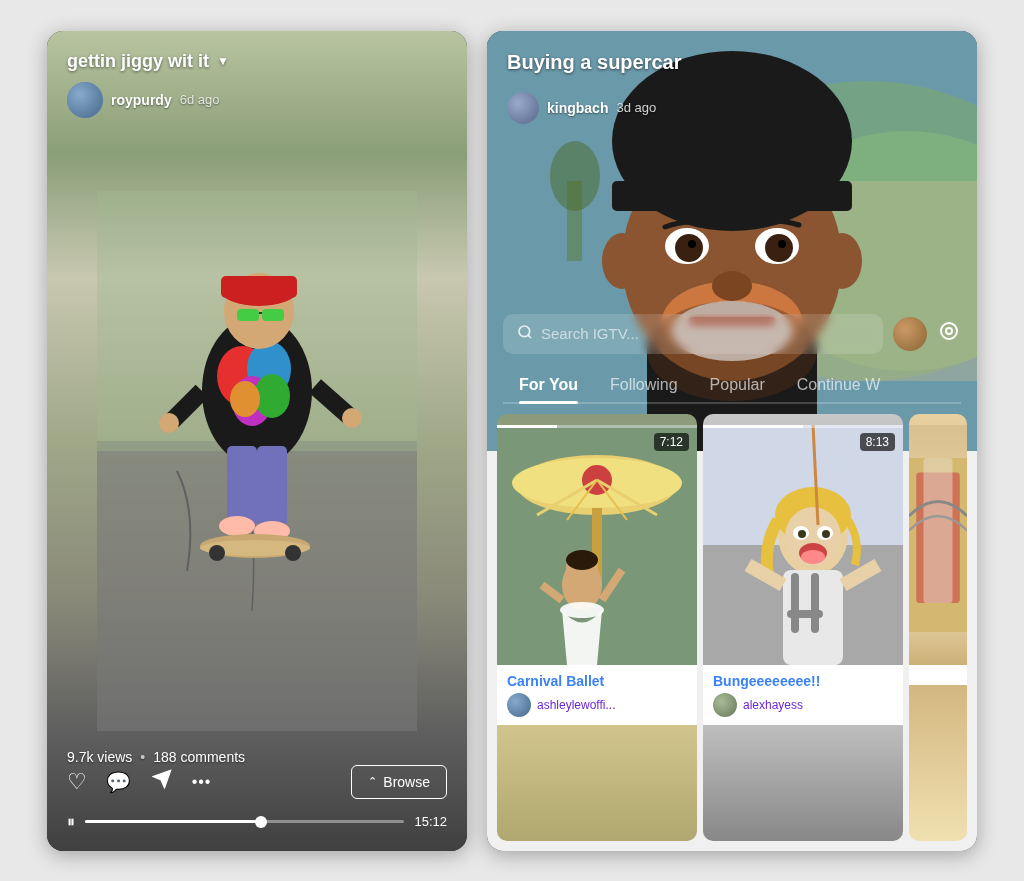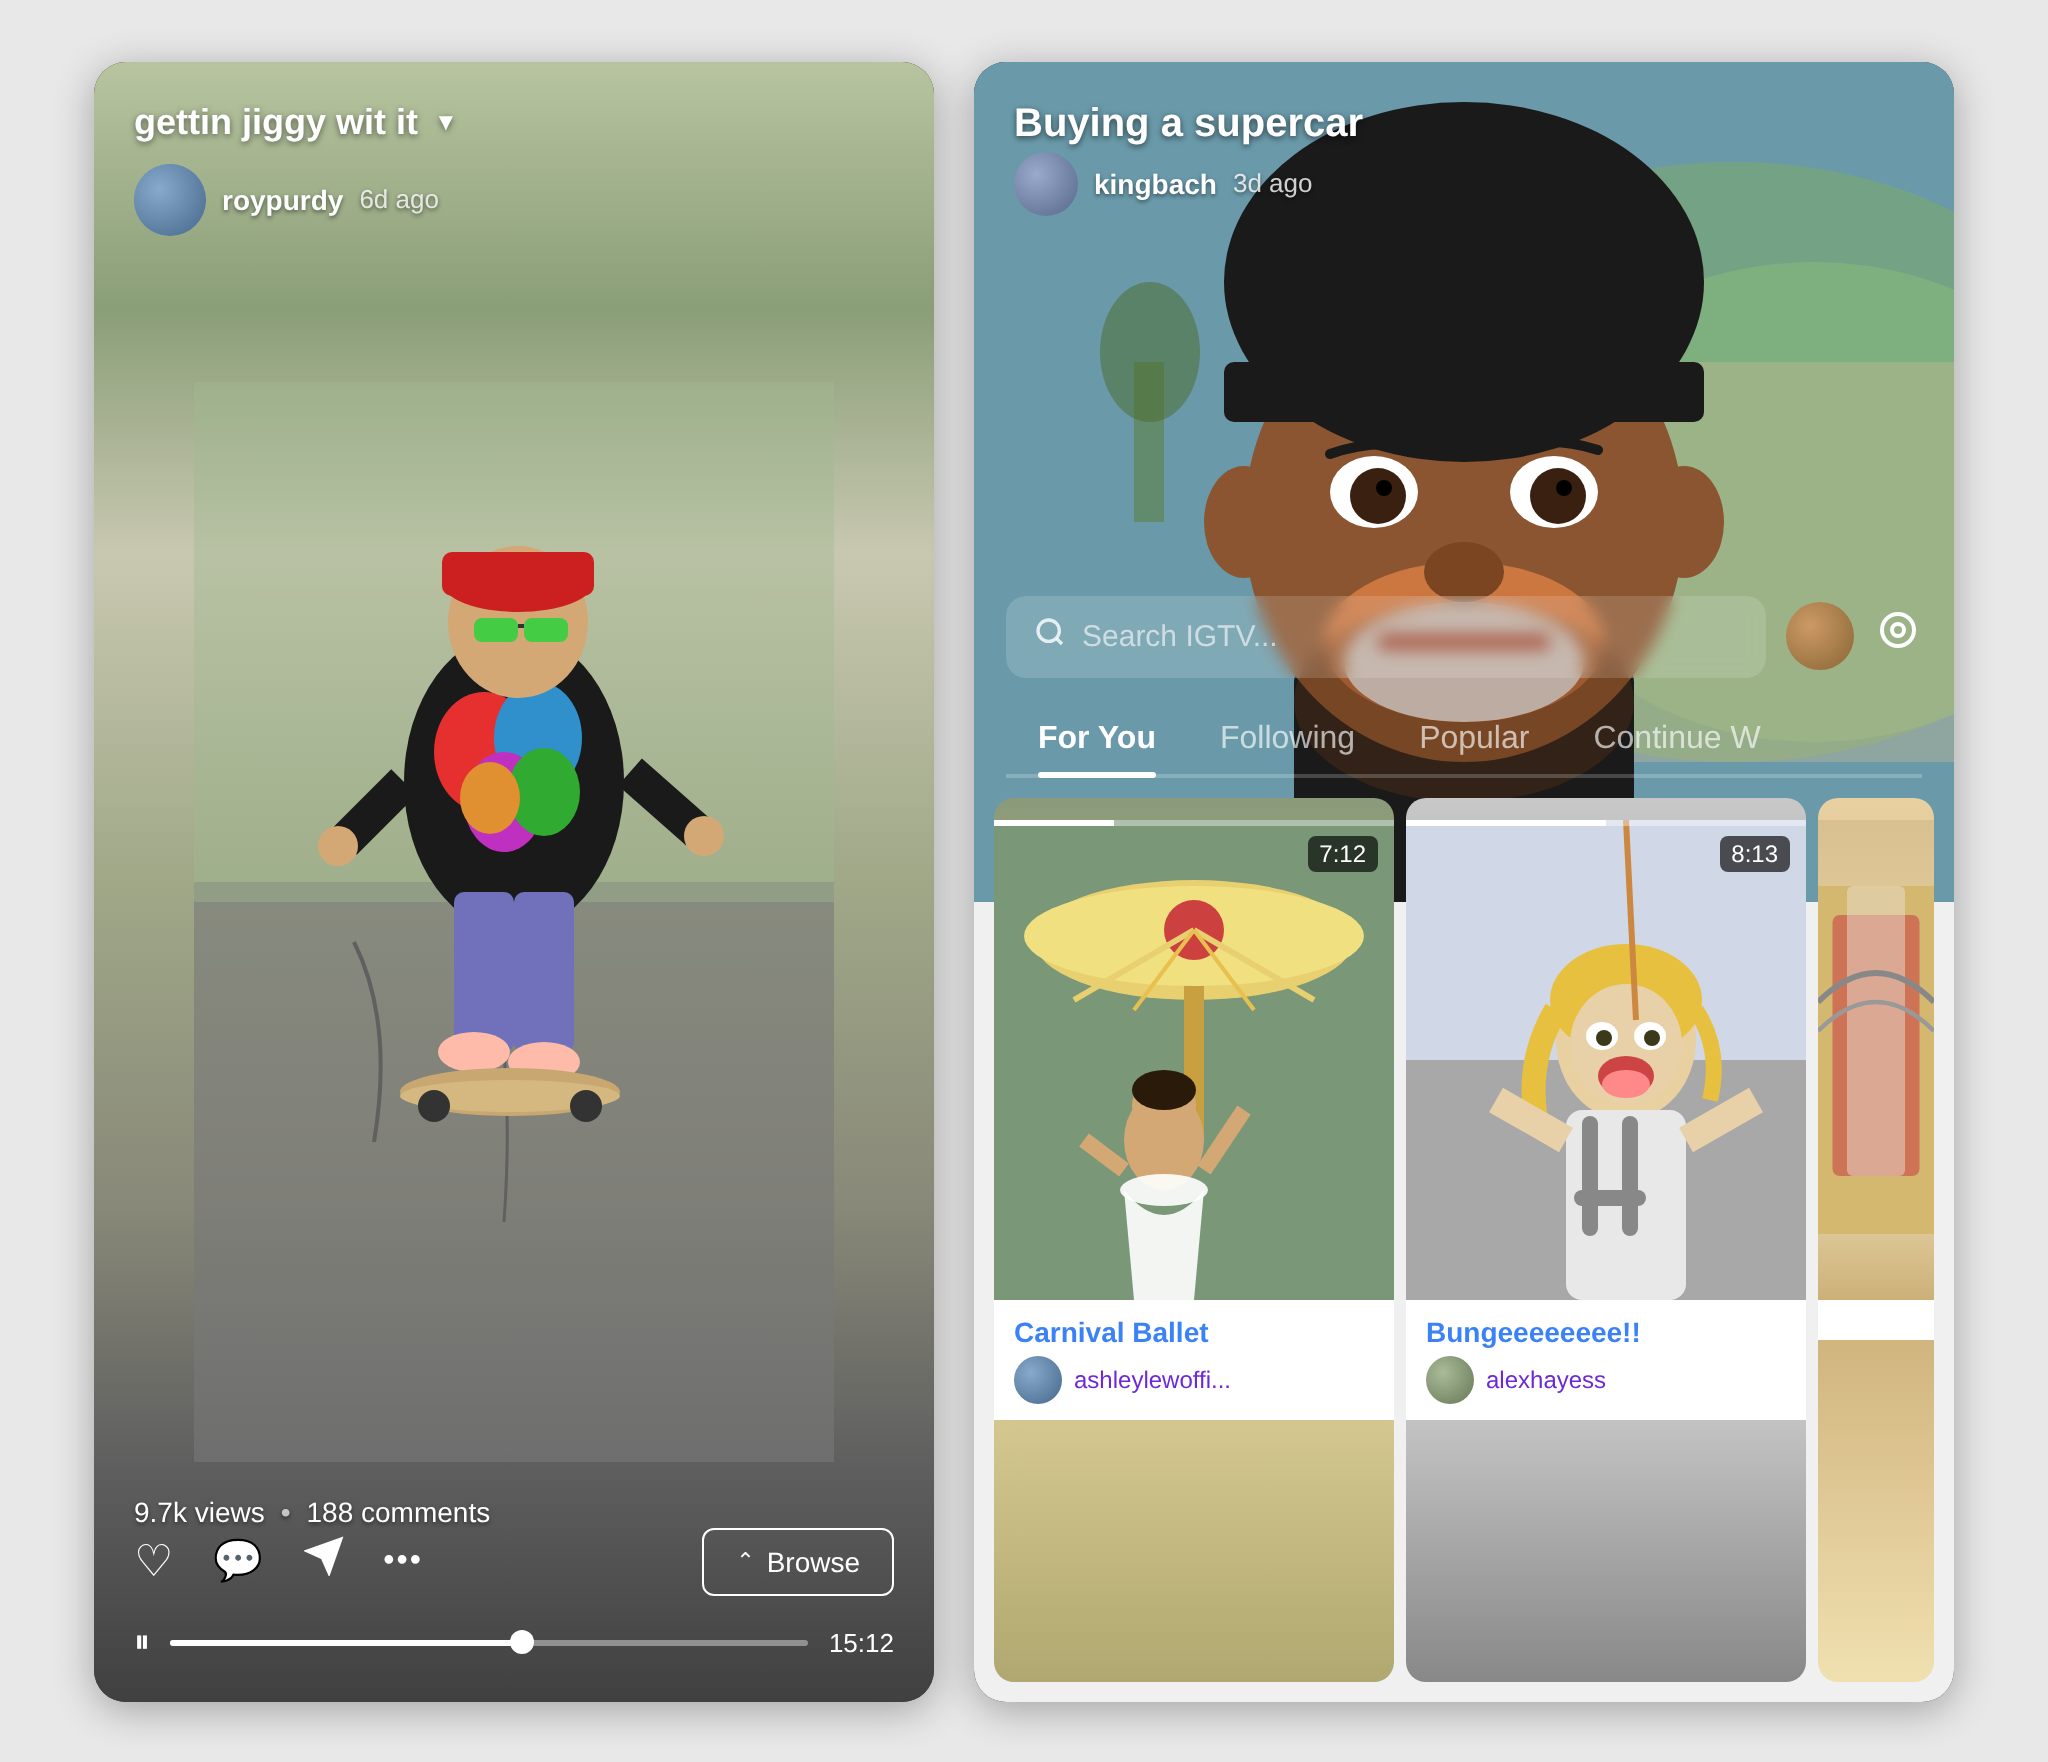--- a/index.html
+++ b/index.html
@@ -215,21 +215,21 @@
     .video-title-right {
       color: white;
       font-size: 20px;
       font-weight: 700;
       text-shadow: 0 1px 3px rgba(0,0,0,0.6);
     }
     .user-info-right {
       display: flex;
       align-items: center;
       gap: 8px;
-      margin-top: 2px;
+      margin-top: 18px;
     }
     .avatar-right {
       width: 32px;
       height: 32px;
       border-radius: 50%;
       background: radial-gradient(circle at 35% 35%, #99aacc, #556688);
       flex-shrink: 0;
     }
 
     

